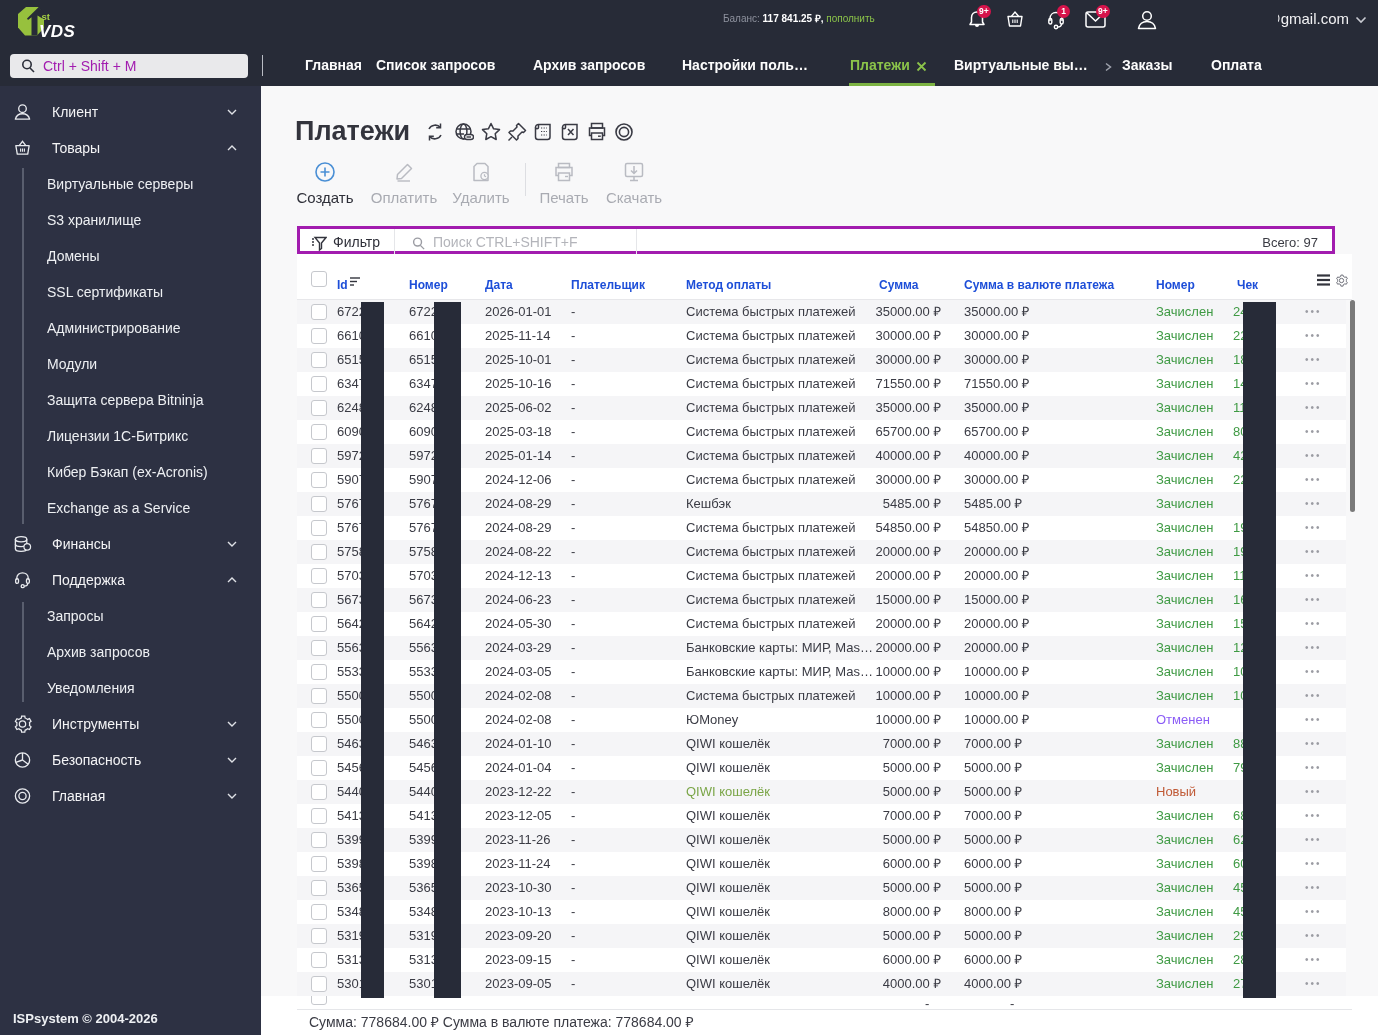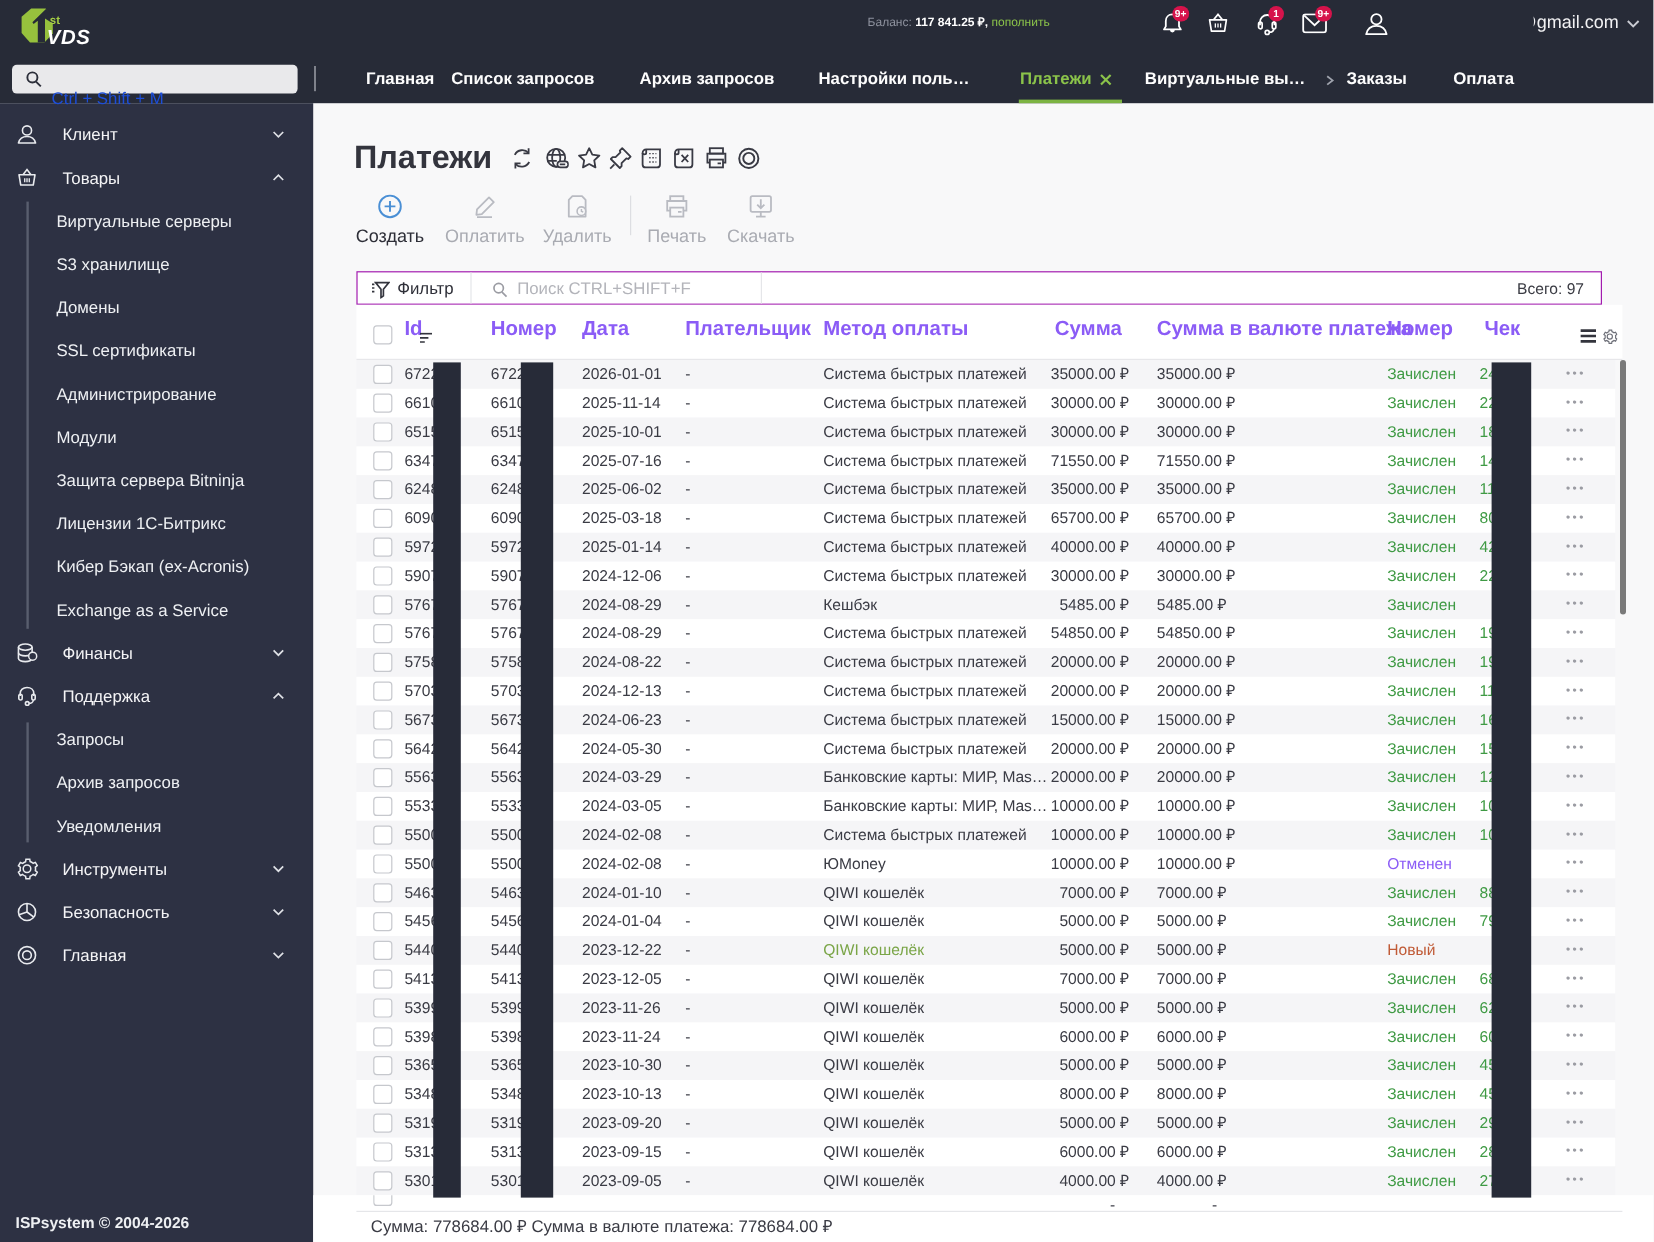--- a/index.html
+++ b/index.html
@@ -4,21 +4,21 @@
 <style>
 *{margin:0;padding:0;box-sizing:border-box}
 html,body{width:1378px;height:1035px;overflow:hidden}
 body{font-family:"Liberation Sans",sans-serif;background:#f8f8f9;position:relative;color:#34353e}
 .abs{position:absolute}
 
 #hdr{position:absolute;left:0;top:0;width:1378px;height:86px;background:#272b37}
 #side{position:absolute;left:0;top:86px;width:261px;height:949px;background:#2d3143}
 
 #sbox{position:absolute;left:10px;top:54px;width:238px;height:24px;background:#e9e9eb;border-radius:4px}
-#sbox .ph{position:absolute;left:33px;top:20px;font-size:14px;color:#1d4ed8}
+#sbox .ph{position:absolute;left:33px;top:4px;font-size:14px;color:#a21caf}
 
 .nav{position:absolute;top:47px;height:39px;line-height:37px;font-size:14px;font-weight:600;color:#fdfdfd;white-space:nowrap}
 .nav.act{color:#8bc34a}
 #navline{position:absolute;left:849px;top:83px;width:86px;height:3px;background:#7cb342}
 .vsep{position:absolute;left:262px;top:55px;width:1px;height:21px;background:#b9bcc4}
 
 #bal{position:absolute;left:723px;top:11px;font-size:10px;white-space:nowrap}
 #bal .g{color:#8e929e}#bal .w{color:#fff;font-weight:700}#bal .gr{color:#8bc34a}
 .badge{position:absolute;background:#d6134b;color:#fff;border-radius:8px;font-size:8.5px;font-weight:700;height:13px;min-width:13px;line-height:13px;text-align:center;padding:0 2px}
 #email{position:absolute;left:1278px;top:10px;font-size:15px;color:#f2f2f4;width:71px;height:20px;overflow:hidden}
@@ -34,28 +34,28 @@
 
 #title{position:absolute;left:295px;top:116px;font-size:27px;font-weight:600;color:#33343d}
 .ticon{position:absolute;top:122px;width:20px;height:20px}
 .tool{position:absolute;top:161px;width:80px;text-align:center;font-size:15px}
 .tool .ic{display:block;margin:0 auto 6px;width:22px;height:22px}
 .tool .lb{display:block;margin-top:0}
 .tool.on .lb{color:#2e2f38}
 .tool.off .lb{color:#a9abb2}
 #tsep{position:absolute;left:525px;top:163px;width:1px;height:33px;background:#dddee2}
 
-#fbar{position:absolute;left:297px;top:226px;width:1038px;height:28px;background:#fff;border:1px solid #a21caf}
+#fbar{position:absolute;left:297px;top:226px;width:1038px;height:28px;background:#fff;border:3px solid #a21caf}
 #fbar .fsep{position:absolute;top:0;width:1px;height:26px;background:#e5e6e9}
 #ftext{position:absolute;left:33px;top:5px;font-size:14px;color:#2e2f38}
 #fsearch{position:absolute;left:133px;top:5px;font-size:14px;color:#b3b4ba}
 #ftotal{position:absolute;right:14px;top:6px;font-size:13px;color:#3a3b43}
 
 #thead{position:absolute;left:297px;top:254px;width:1055px;height:46px;background:#fff;border-bottom:1px solid #e7e7ea}
-#thead .h{position:absolute;top:10px;font-size:17px;font-weight:600;color:#8b5cf6;white-space:nowrap}
+#thead .h{position:absolute;top:24px;font-size:12px;font-weight:600;color:#1d4ed8;white-space:nowrap}
 .cb{position:absolute;left:14px;top:50%;margin-top:-8px;width:16px;height:16px;border:1.5px solid #c6c8cd;border-radius:3px;background:#fff}
 #thead .cb{top:25px;margin-top:-8px}
 .row{position:absolute;left:297px;width:1049px;height:24px;line-height:24px;font-size:13px;color:#3a3b44}
 .row.odd{background:#f5f5f7}
 .row.even{background:#fff}
 .c{position:absolute;top:0;white-space:nowrap}
 .cid{left:40px}.cnum{left:112px}.cdate{left:188px}.cpay{left:274px}.cmet{left:389px}
 .csum{left:504px;width:140px;text-align:right}
 .csum2{left:667px}
 .cst{left:859px}
@@ -407,21 +407,21 @@
 <span class="c csum">30000.00&nbsp;₽</span>
 <span class="c csum2">30000.00&nbsp;₽</span>
 <span class="c cst st-g">Зачислен</span>
 <span class="c chk2">18</span>
 <span class="dots">•••</span>
 </div>
 <div class="row even" style="top:372px">
 <span class="cb"></span>
 <span class="c cid">6347</span>
 <span class="c cnum">6347</span>
-<span class="c cdate">2025-07-16</span>
+<span class="c cdate">2025-10-16</span>
 <span class="c cpay">-</span>
 <span class="c cmet">Система быстрых платежей</span>
 <span class="c csum">71550.00&nbsp;₽</span>
 <span class="c csum2">71550.00&nbsp;₽</span>
 <span class="c cst st-g">Зачислен</span>
 <span class="c chk2">14</span>
 <span class="dots">•••</span>
 </div>
 <div class="row odd" style="top:396px">
 <span class="cb"></span>

